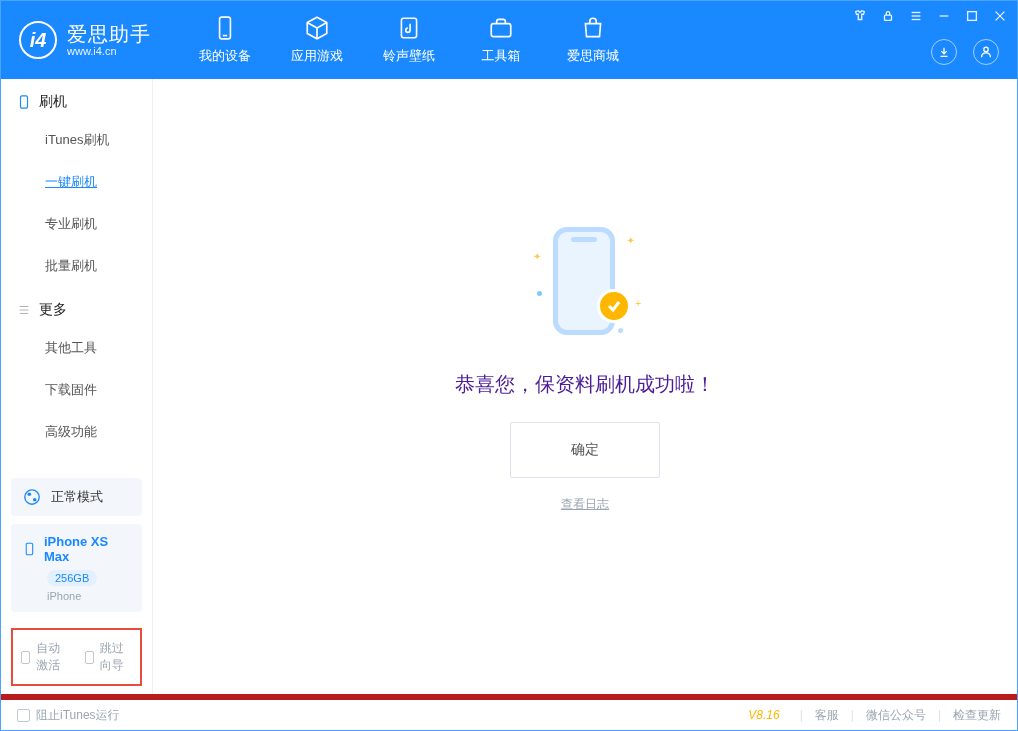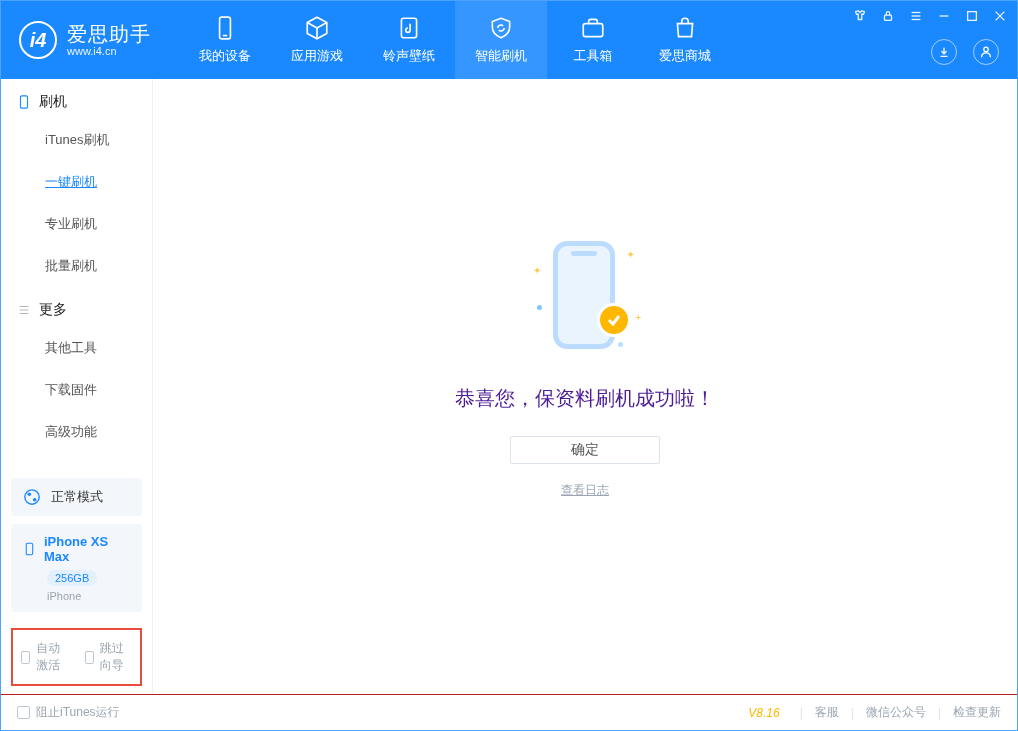--- a/index.html
+++ b/index.html
@@ -61,25 +61,25 @@
 .sparkle.s1 { left: 8px; top: 30px; }
 .sparkle.s2 { right: 10px; top: 14px; }
 .sparkle.s3 { right: 4px; bottom: 32px; }
 .dot { position: absolute; width: 5px; height: 5px; border-radius: 50%; }
 .dot.d1 { left: 12px; top: 70px; background: #7fc8ff; }
 .dot.d2 { right: 22px; bottom: 8px; background: #b6e0ff; }
 .check-circle { position: absolute; right: 14px; bottom: 18px; width: 34px; height: 34px; background: #ffb700; border-radius: 50%; display: flex; align-items: center; justify-content: center; border: 3px solid #fff; }
 .check-circle svg { stroke: #fff; stroke-width: 3; fill: none; }
 
 .success-text { margin-top: 30px; font-size: 20px; color: #4c1d95; font-weight: 500; }
-.ok-btn { margin-top: 24px; width: 150px; height: 28px; border: 1px solid #dce3ea; background: #fff; color: #555; font-size: 14px; cursor: pointer; border-radius: 2px; }
+.ok-btn { margin-top: 24px; width: 150px; height: 56px; border: 1px solid #dce3ea; background: #fff; color: #555; font-size: 14px; cursor: pointer; border-radius: 2px; }
 .log-link { margin-top: 18px; font-size: 12px; color: #9aa5b1; text-decoration: underline; cursor: pointer; }
 
 
-.footer { height: 36px; border-top: 1px solid #b91c1c; display: flex; align-items: center; padding: 0 16px; font-size: 12px; color: #9aa5b1; gap: 6px; justify-content: flex-end; }
+.footer { height: 36px; border-top: 6px solid #b91c1c; display: flex; align-items: center; padding: 0 16px; font-size: 12px; color: #9aa5b1; gap: 6px; justify-content: flex-end; }
 .footer .left { display: flex; align-items: center; gap: 6px; }
 .footer .right { margin-left: auto; display: flex; align-items: center; gap: 12px; }
 .footer .sep { color: #dce3ea; }
 .footer .link { cursor: pointer; }
 .footer .version { color: #ffb700; margin-right: 8px; font-style: italic; }
 </style>
 </head>
 <body>
 
 <div class="header">
@@ -111,29 +111,20 @@
       <span>应用游戏</span>
     </div>
     <div class="nav-item">
       <span class="nav-icon">
           <svg viewBox="0 0 24 24">
             <rect x="5" y="3" width="14" height="18" rx="2"></rect>
             <path d="M13 8v6a2 2 0 1 1-2-2"></path>
           </svg>
         </span>
       <span>铃声壁纸</span>
-    </div>
-    <div class="nav-item active">
-      <span class="nav-icon">
-          <svg viewBox="0 0 24 24">
-            <path d="M12 3l8 3v5c0 5-3.5 8-8 10-4.5-2-8-5-8-10V6z"></path>
-            <path d="M9 12a3 3 0 0 1 5-2M15 12a3 3 0 0 1-5 2"></path>
-          </svg>
-        </span>
-      <span>智能刷机</span>
     </div>
     <div class="nav-item">
       <span class="nav-icon">
           <svg viewBox="0 0 24 24">
             <rect x="3" y="8" width="18" height="12" rx="2"></rect>
             <path d="M8 8V6a2 2 0 0 1 2-2h4a2 2 0 0 1 2 2v2"></path>
           </svg>
         </span>
       <span>工具箱</span>
     </div>

